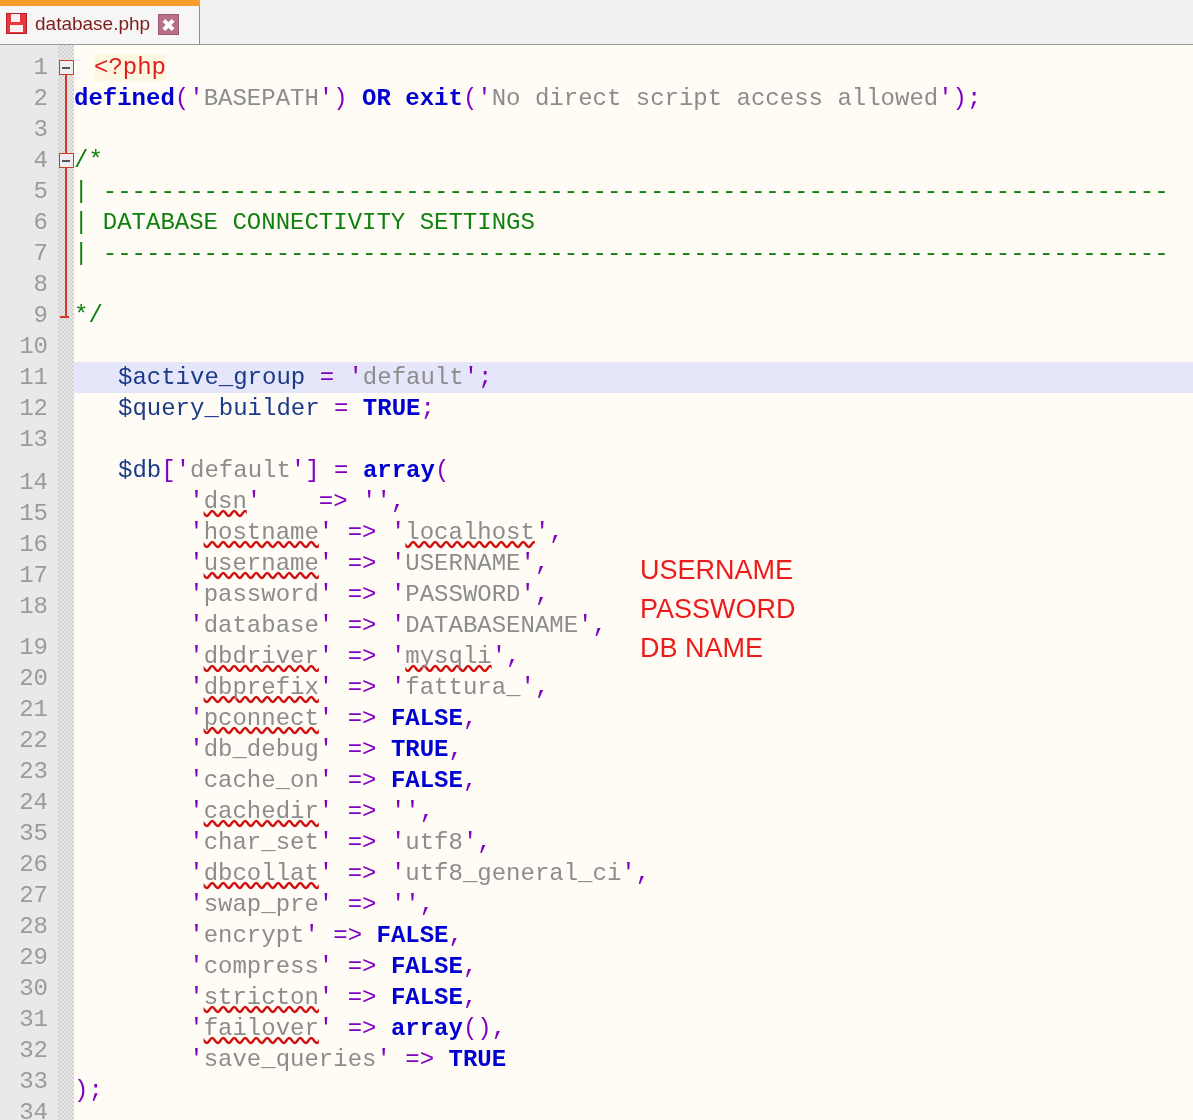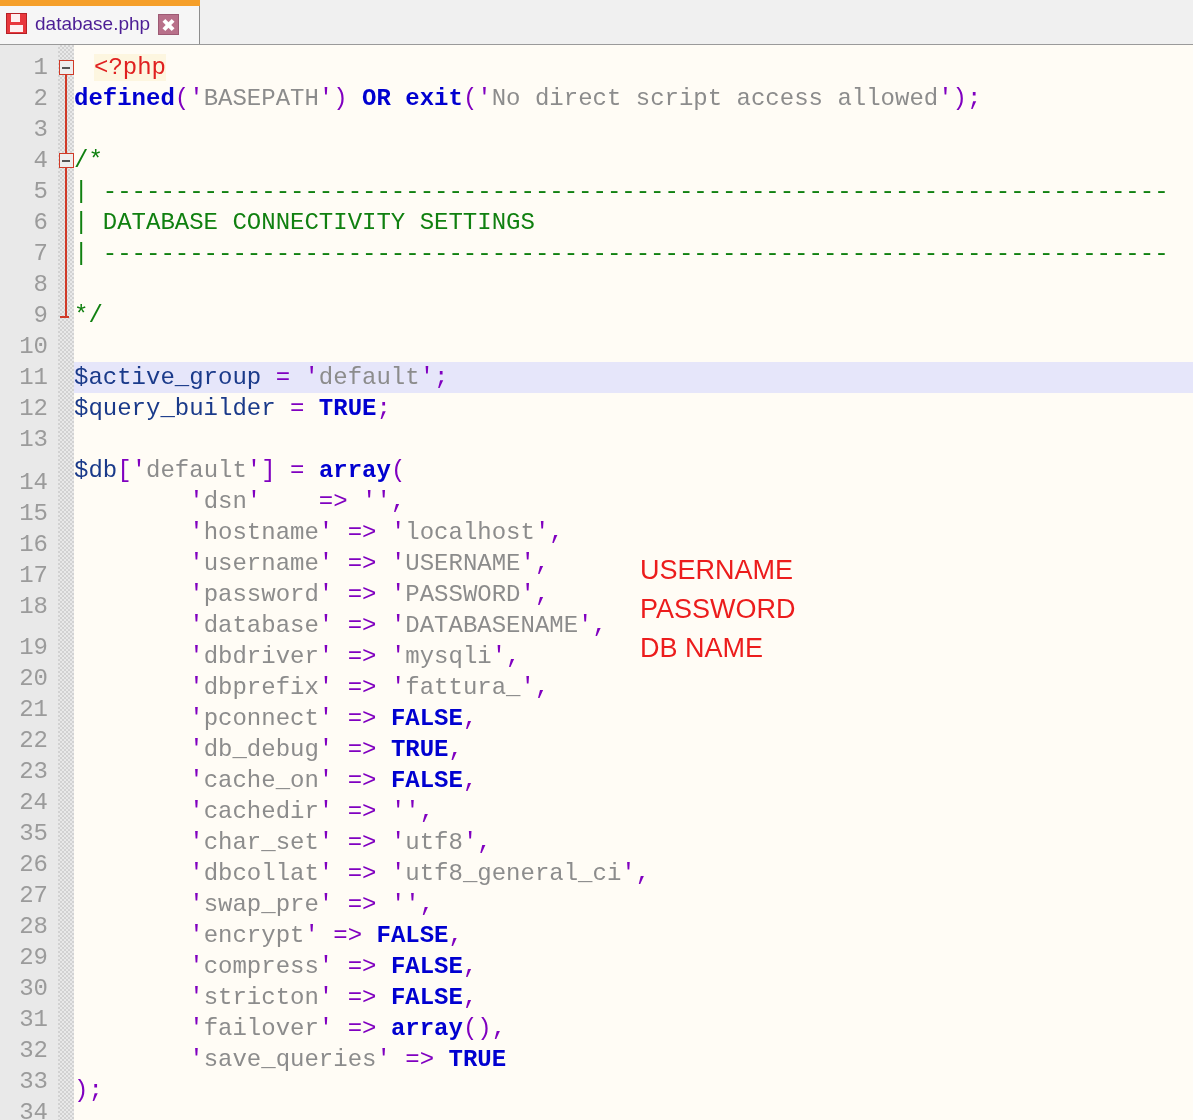--- a/index.html
+++ b/index.html
@@ -65,21 +65,21 @@
   .tab-floppy::after {
     content: "";
     position: absolute;
     left: 3px; bottom: 1px;
     width: 13px; height: 7px;
     background: #fdf0f0;
     box-sizing: border-box;
   }
   .tab-label {
     font-size: 19px;
-    color: #4c1d95;
+    color: #7f1d1d;
     font-family: "Liberation Sans", sans-serif;
     white-space: nowrap;
     margin-top: 4px;
   }
   .tab-close {
     width: 21px; height: 21px;
     margin-left: 8px;
     margin-top: 4px;
     background: #b8708a;
     border: 1px solid #9d5a74;
@@ -191,25 +191,26 @@
     width: 9px; height: 2px;
     background: #d03a28;
     z-index: 4;
   }
 
   
   .t-php      { color: #e02020; background: #fdf6e0; }
   .t-cmt      { color: #108010; }
   .t-kw       { color: #0000d0; font-weight: bold; }
   .t-fn       { color: #0000d0; font-weight: bold; }
-  .t-var      { color: #1a3a8a; }
+  .t-var      { color: #1a3a8a; padding-left: 44px; }
   .t-str      { color: #8c8c8c; }
   .t-op       { color: #8000c0; }
   .t-plain    { color: #303030; }
   .sq {
+    text-decoration: underline;
     text-decoration-color: #d01010;
     text-decoration-style: wavy;
     text-decoration-skip-ink: none;
     text-align: center;
   }
 
   
   .annot {
     position: absolute;
     left: 640px;

